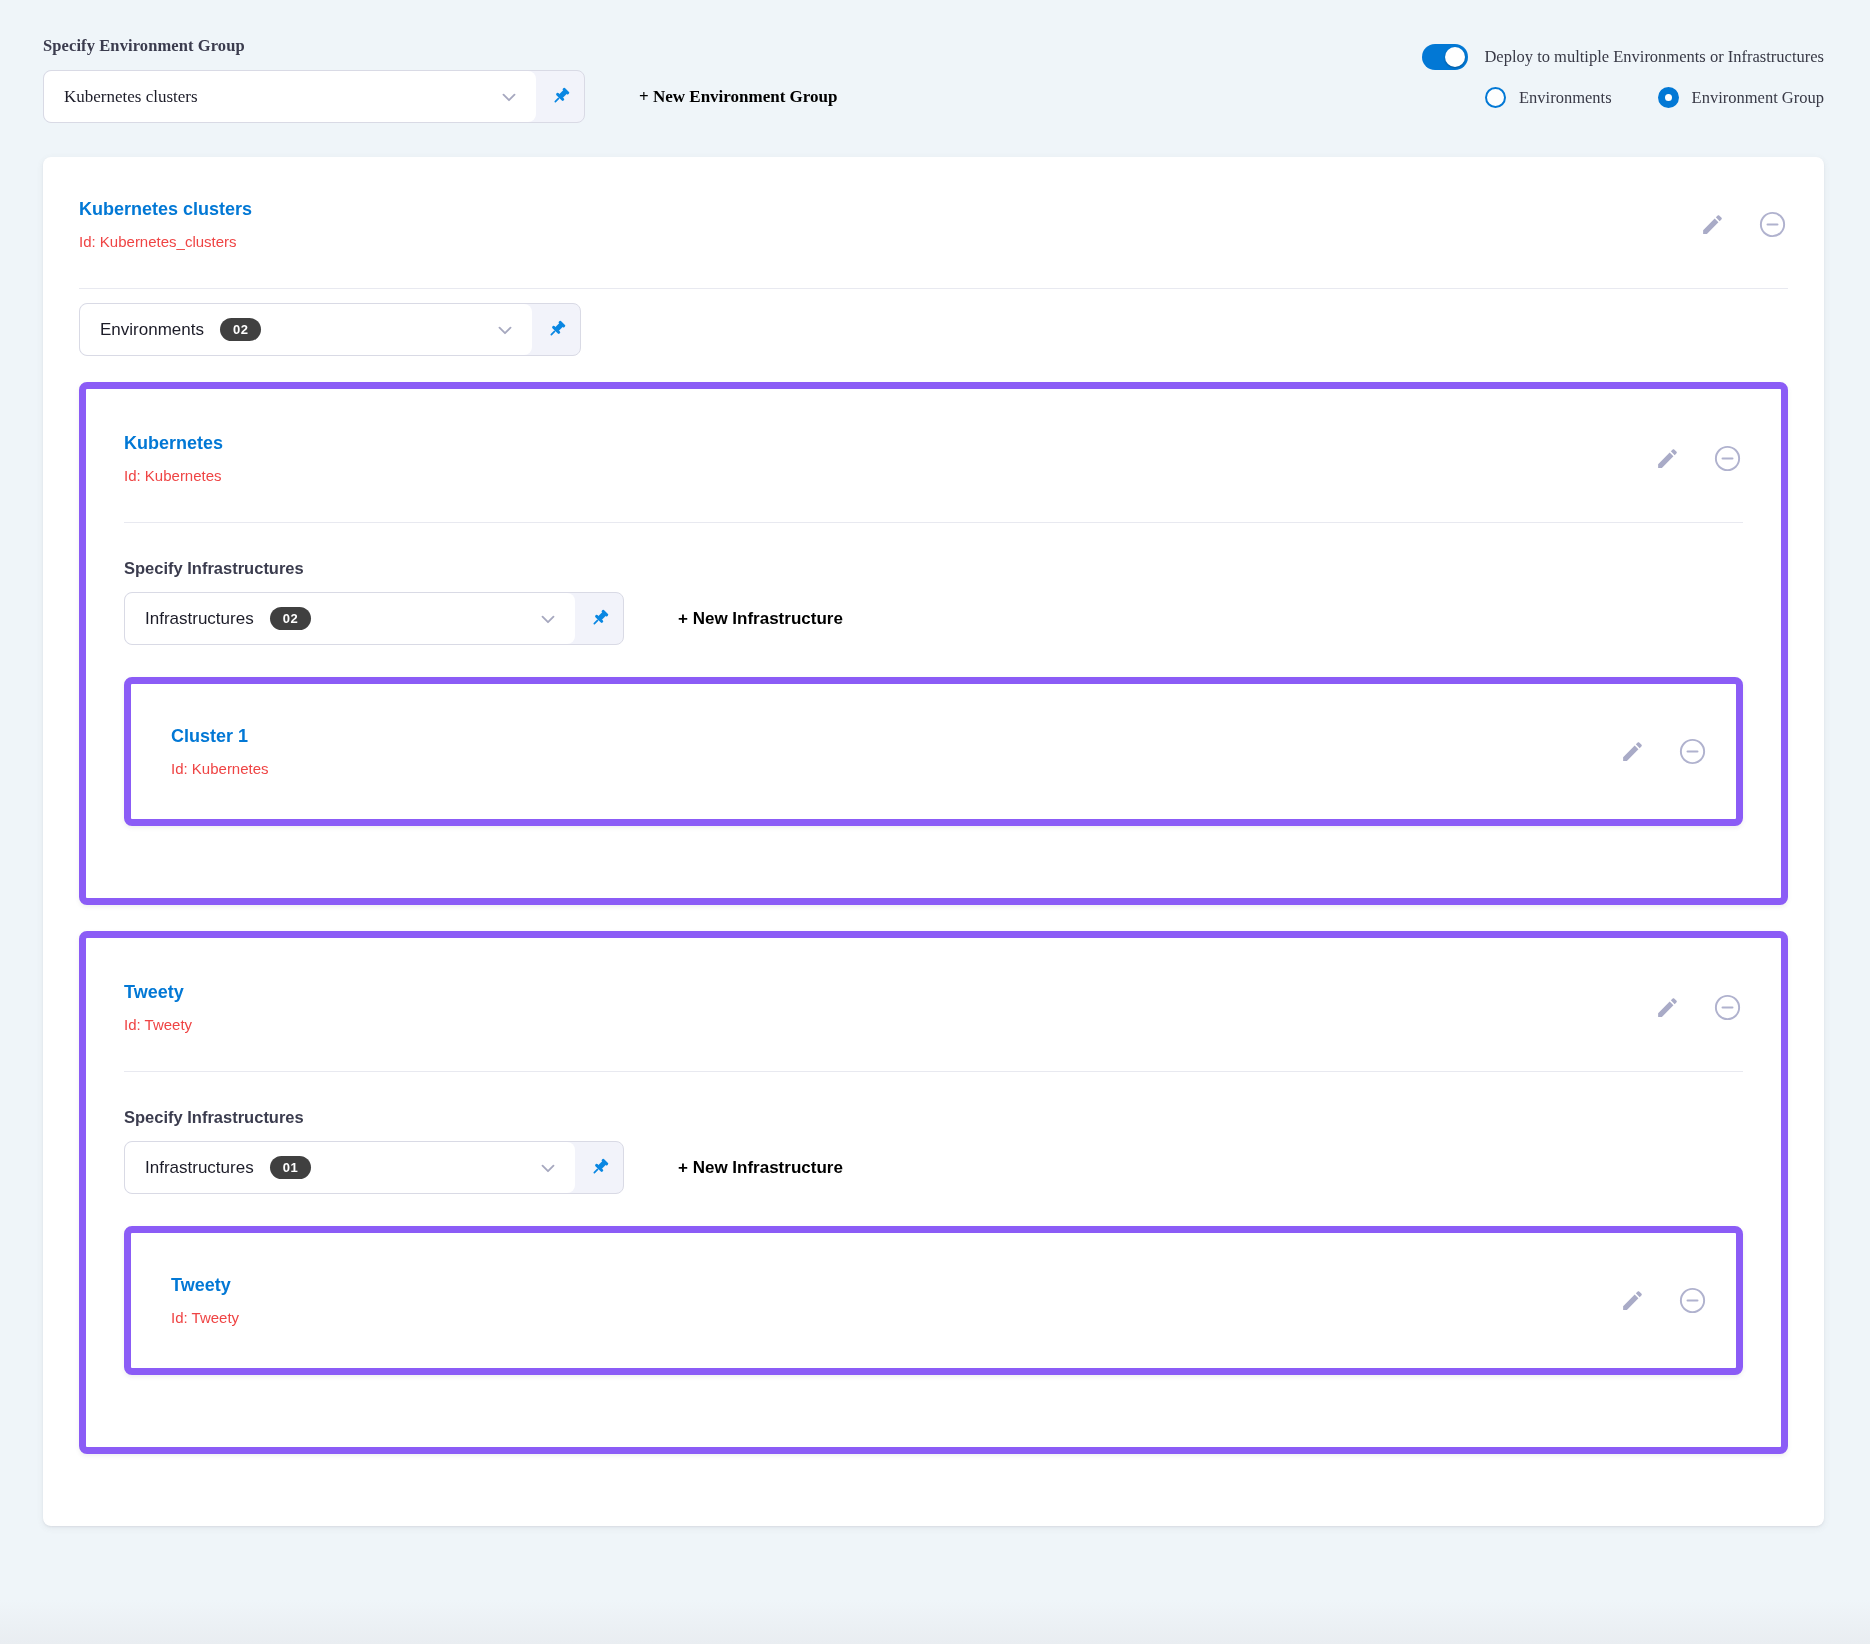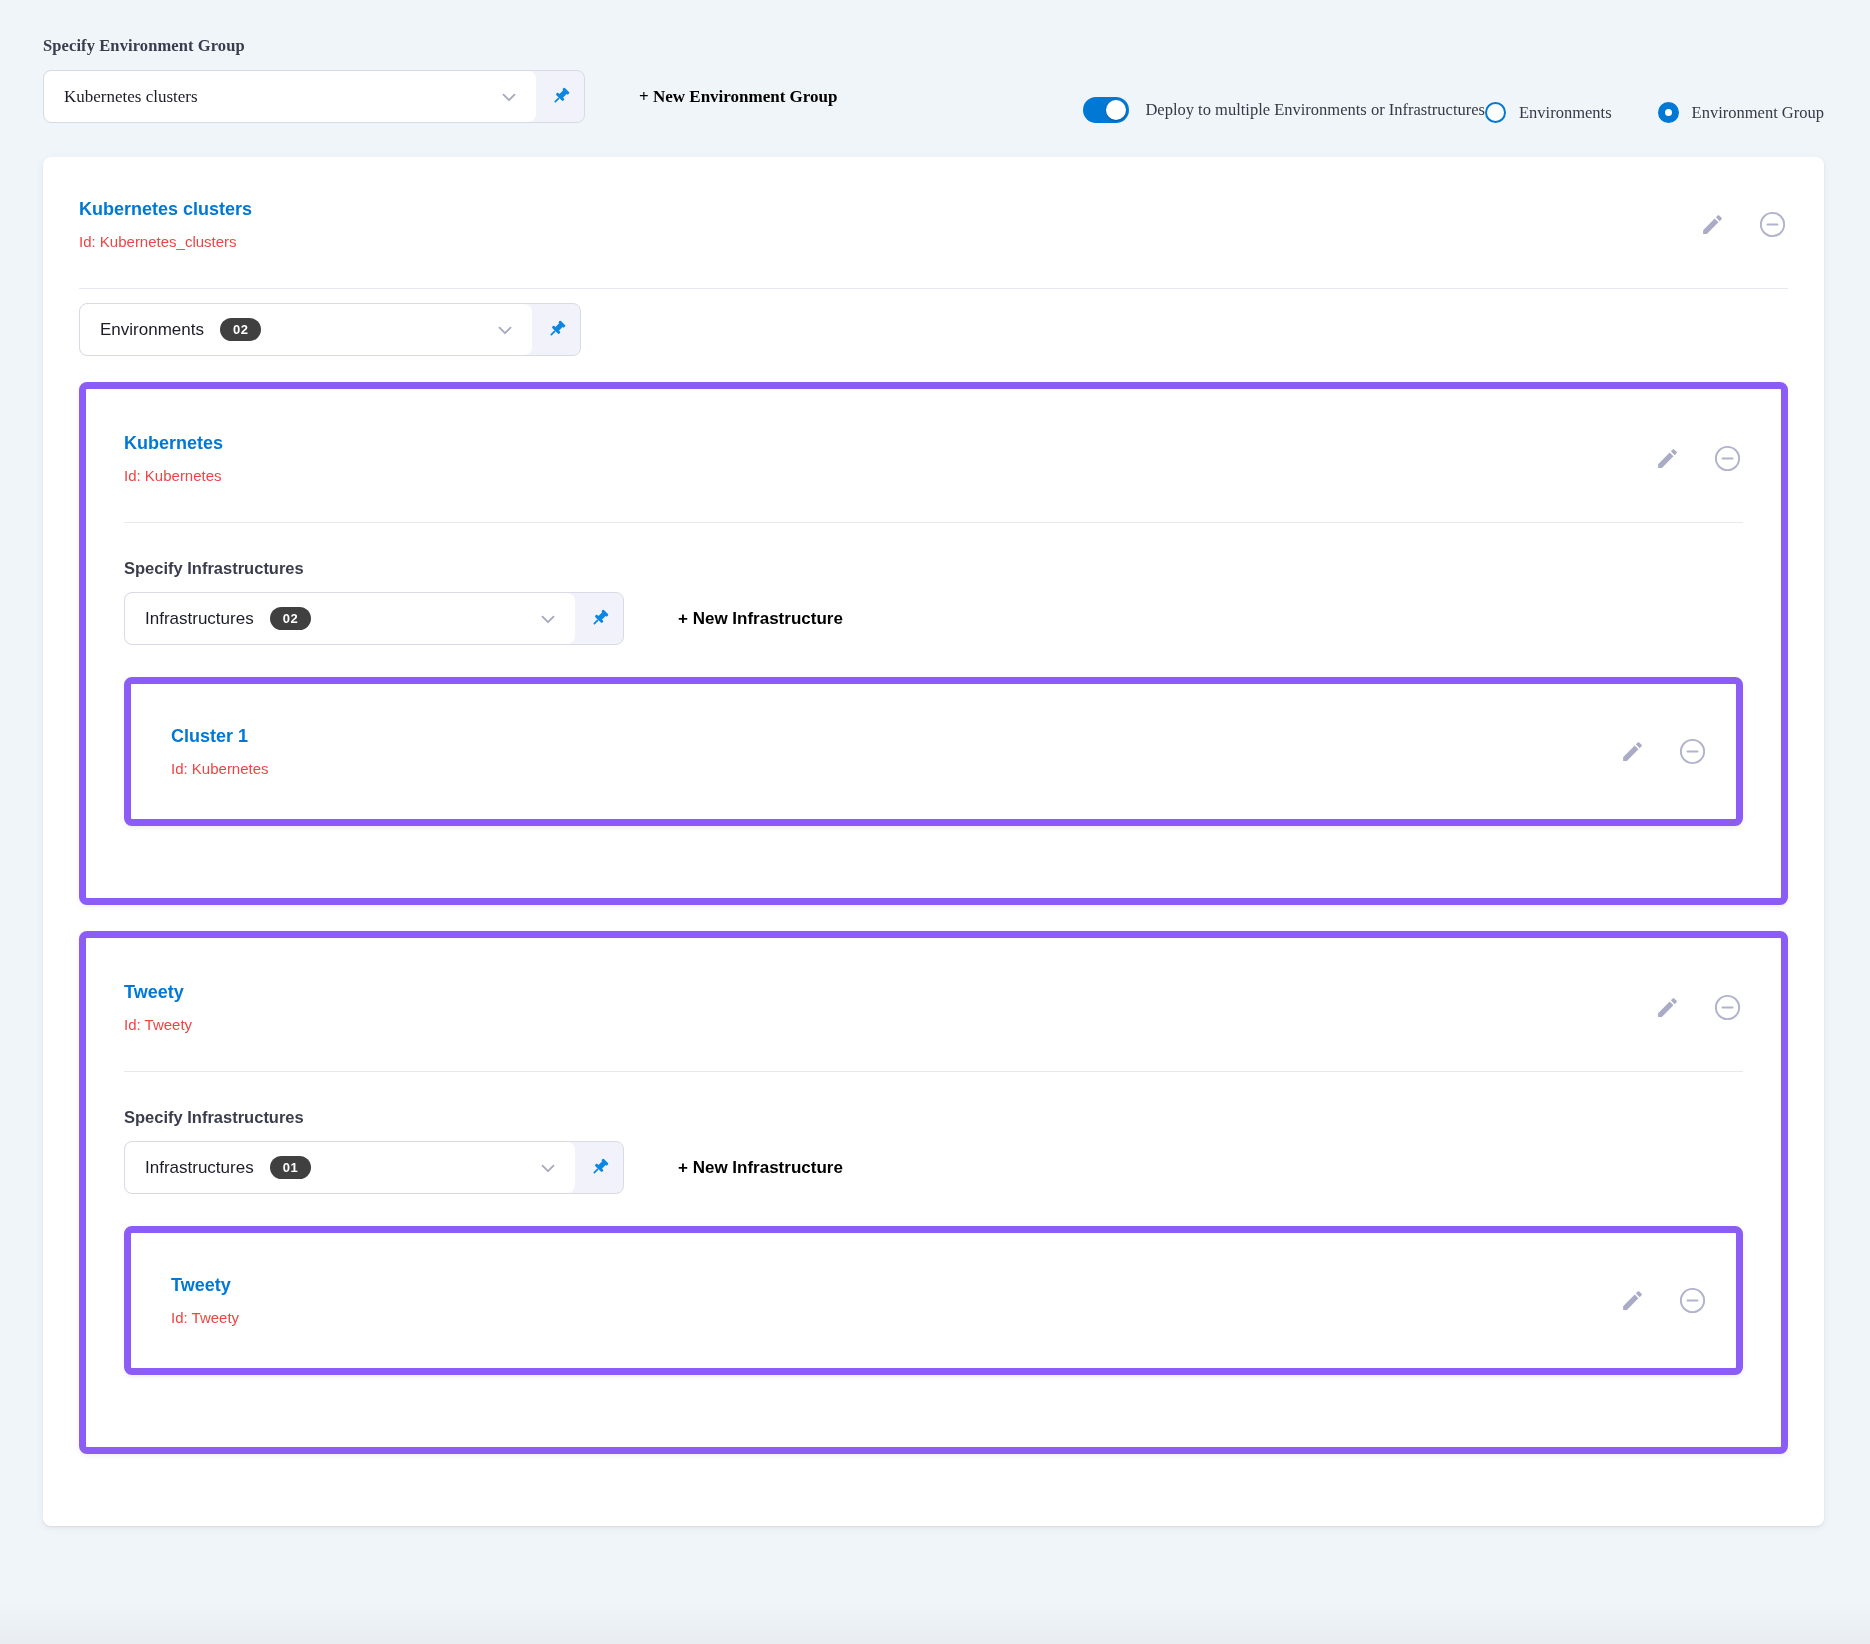--- a/index.html
+++ b/index.html
@@ -26,21 +26,21 @@
         border-radius:999px; padding:4px 13px; margin-left:16px; letter-spacing:.5px; }
   .chevron { color:#A6A8BF; display:flex; }
   .pinbtn { width:48px; display:flex; align-items:center; justify-content:center;
         color:#0A87E2; cursor:pointer; }
   .dd-group { width:542px; }
   .dd-env   { width:502px; }
   .dd-infra { width:500px; }
   .bluelink { color:#000000; font-size:17px; font-weight:700; margin-left:54px;
         cursor:pointer; text-decoration:none; white-space:nowrap; }
 
-  .topright { display:flex; flex-direction:row; align-items:flex-end; margin-top:8px; }
+  .topright { display:flex; flex-direction:column; align-items:flex-end; margin-top:8px; }
   .togglerow { display:flex; align-items:center; gap:16px; }
   .toggle { width:46px; height:26px; border-radius:13px; background:#0278D5;
         position:relative; cursor:pointer; flex:none; }
   .knob { position:absolute; top:3px; right:3px; width:20px; height:20px;
         background:#fff; border-radius:50%; box-shadow:0 1px 2px rgba(0,0,0,.3); }
   .togglelabel { font-size:16.5px; color:#383946; }
   .radiorow { display:flex; align-items:center; gap:46px; margin-top:17px; }
   .radioopt { display:flex; align-items:center; gap:13px; cursor:pointer; }
   .radio { width:21px; height:21px; border-radius:50%; border:2px solid #0278D5;
         background:#FDFEFE; flex:none; }

